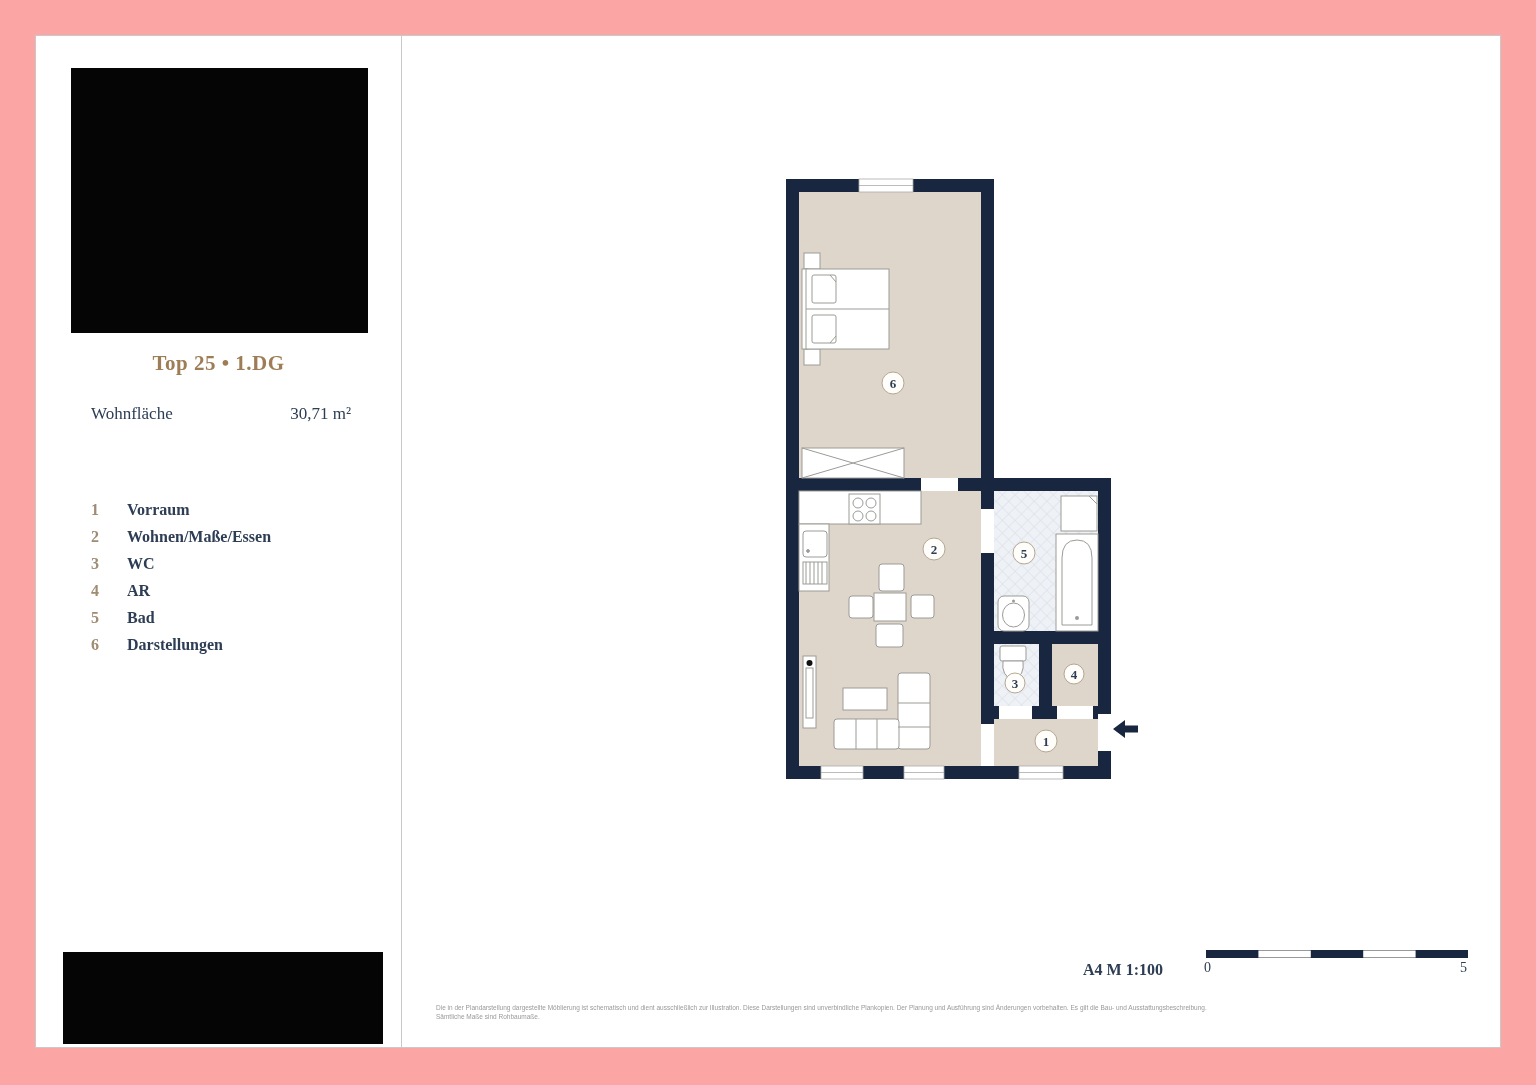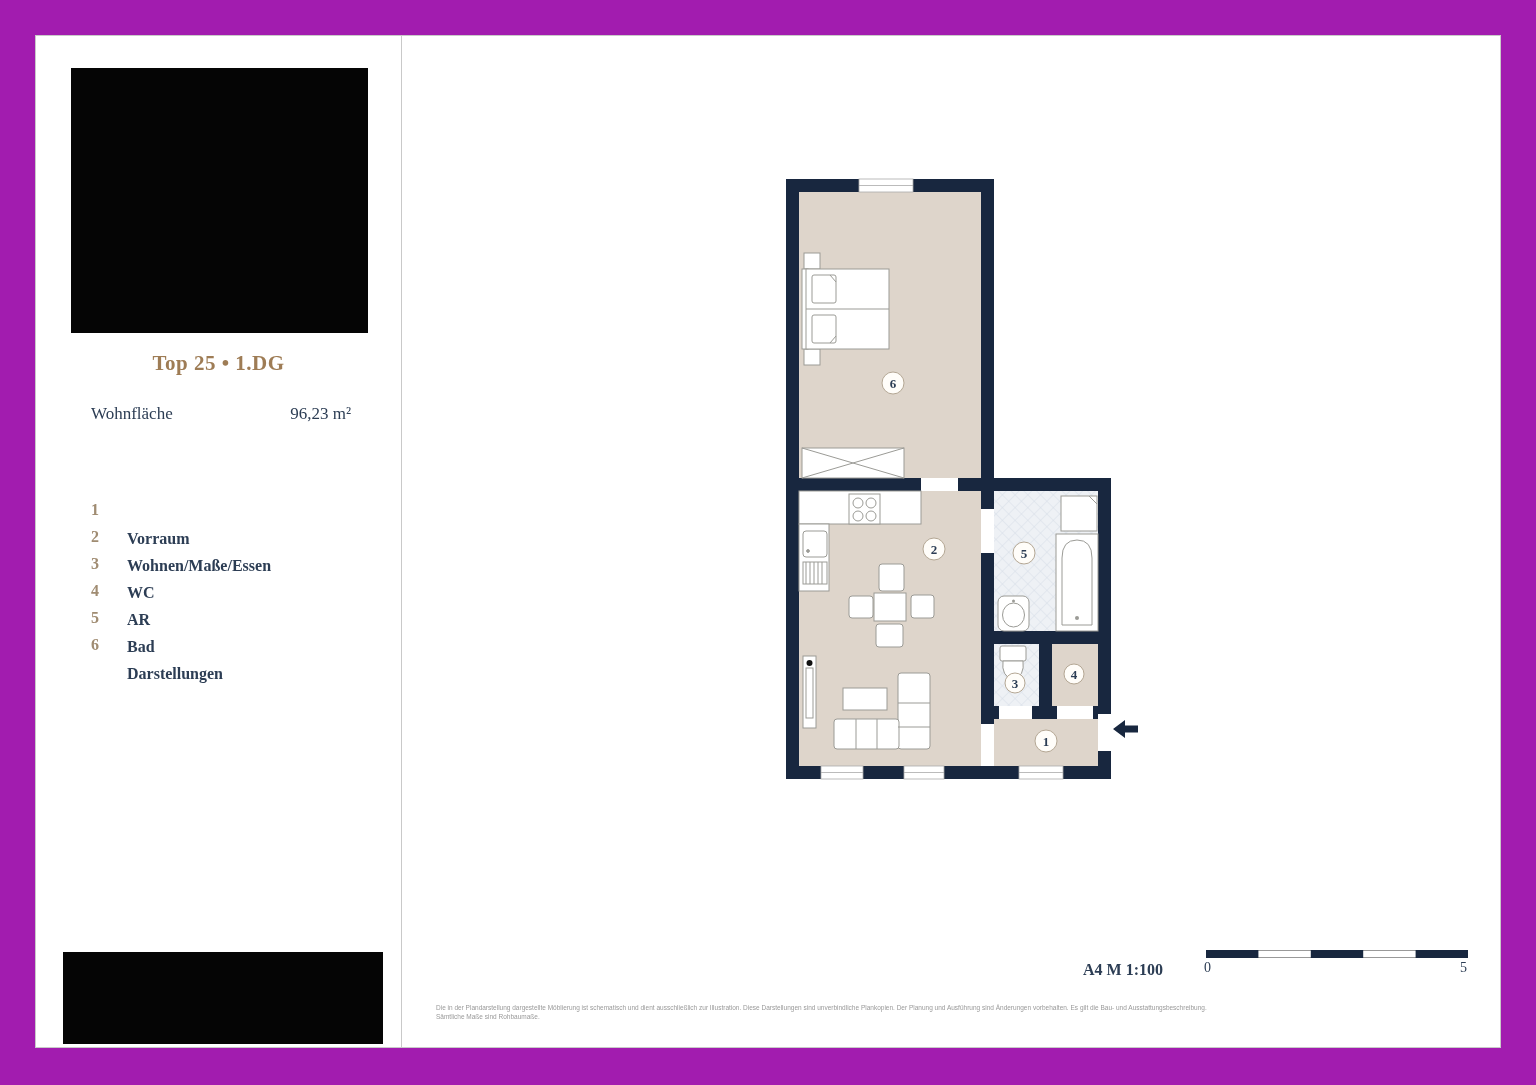--- a/index.html
+++ b/index.html
@@ -1,30 +1,30 @@
 <!DOCTYPE html>
 <html><head>
 <meta charset="utf-8">
 <style>
   html,body{margin:0;padding:0;background:#ffffff;}
   body{font-family:"Liberation Serif","DejaVu Serif",serif;}
-  #stage{position:relative;width:1536px;height:1085px;background:#a21caf;overflow:hidden;}
+  #stage{position:relative;width:1536px;height:1085px;background:#fca5a5;overflow:hidden;}
   #sheet{position:absolute;left:35px;top:35px;width:1464px;height:1011px;border:1px solid #c9c9c9;background:#fff;}
   #col-divider{position:absolute;left:365px;top:0;width:1px;height:1011px;background:#c9c9c9;}
   .logo-box{position:absolute;background:#050505;}
   #logo-top{left:35px;top:32px;width:297px;height:265px;}
   #logo-bottom{left:27px;top:916px;width:320px;height:92px;}
   #plan-title{position:absolute;left:0px;top:315px;width:365px;text-align:center;
     font-size:21px;font-weight:600;letter-spacing:.5px;color:#9e7c55;}
   #area-row{position:absolute;left:55px;top:368px;width:260px;display:flex;
     justify-content:space-between;color:#2c3d54;font-size:17px;font-weight:400;}
   #legend{position:absolute;left:55px;top:460px;width:280px;font-size:16px;font-weight:600;}
   .legend-row{display:flex;height:27px;line-height:27px;}
   .legend-num{width:36px;color:#a08c72;}
-  .legend-label{color:#2c3d54;margin-top:29px;}
+  .legend-label{color:#2c3d54;}
   #plan-svg{position:absolute;left:750px;top:140px;}
   #format-scale{position:absolute;left:1047px;top:925px;font-size:16px;font-weight:700;color:#2c3d54;}
   #scalebar{position:absolute;left:1170px;top:913px;}
   #scale-zero{position:absolute;left:1168px;top:924px;font-size:14px;color:#2c3d54;}
   #scale-five{position:absolute;left:1424px;top:924px;font-size:14px;color:#2c3d54;}
   #disclaimer{position:absolute;left:400px;top:968px;width:795px;
     font-family:"Liberation Sans","DejaVu Sans",sans-serif;
     font-size:6.5px;line-height:8.5px;color:#999;}
   text.roomnum{font-family:"Liberation Serif","DejaVu Serif",serif;
     font-size:13px;font-weight:600;fill:#2c3d54;text-anchor:middle;}
@@ -36,21 +36,21 @@
   <div id="sheet">
 
     <div id="col-divider"></div>
 
     <div class="logo-box" id="logo-top"></div>
 
     <div id="plan-title">Top 25 • 1.DG</div>
 
     <div id="area-row">
       <span>Wohnfläche</span>
-      <span>96,23 m²</span>
+      <span>30,71 m²</span>
     </div>
 
     <div id="legend">
       <div class="legend-row">
         <span class="legend-num">1</span>
         <span class="legend-label">Vorraum</span>
       </div>
       <div class="legend-row">
         <span class="legend-num">2</span>
         <span class="legend-label">Wohnen/Maße/Essen</span>

